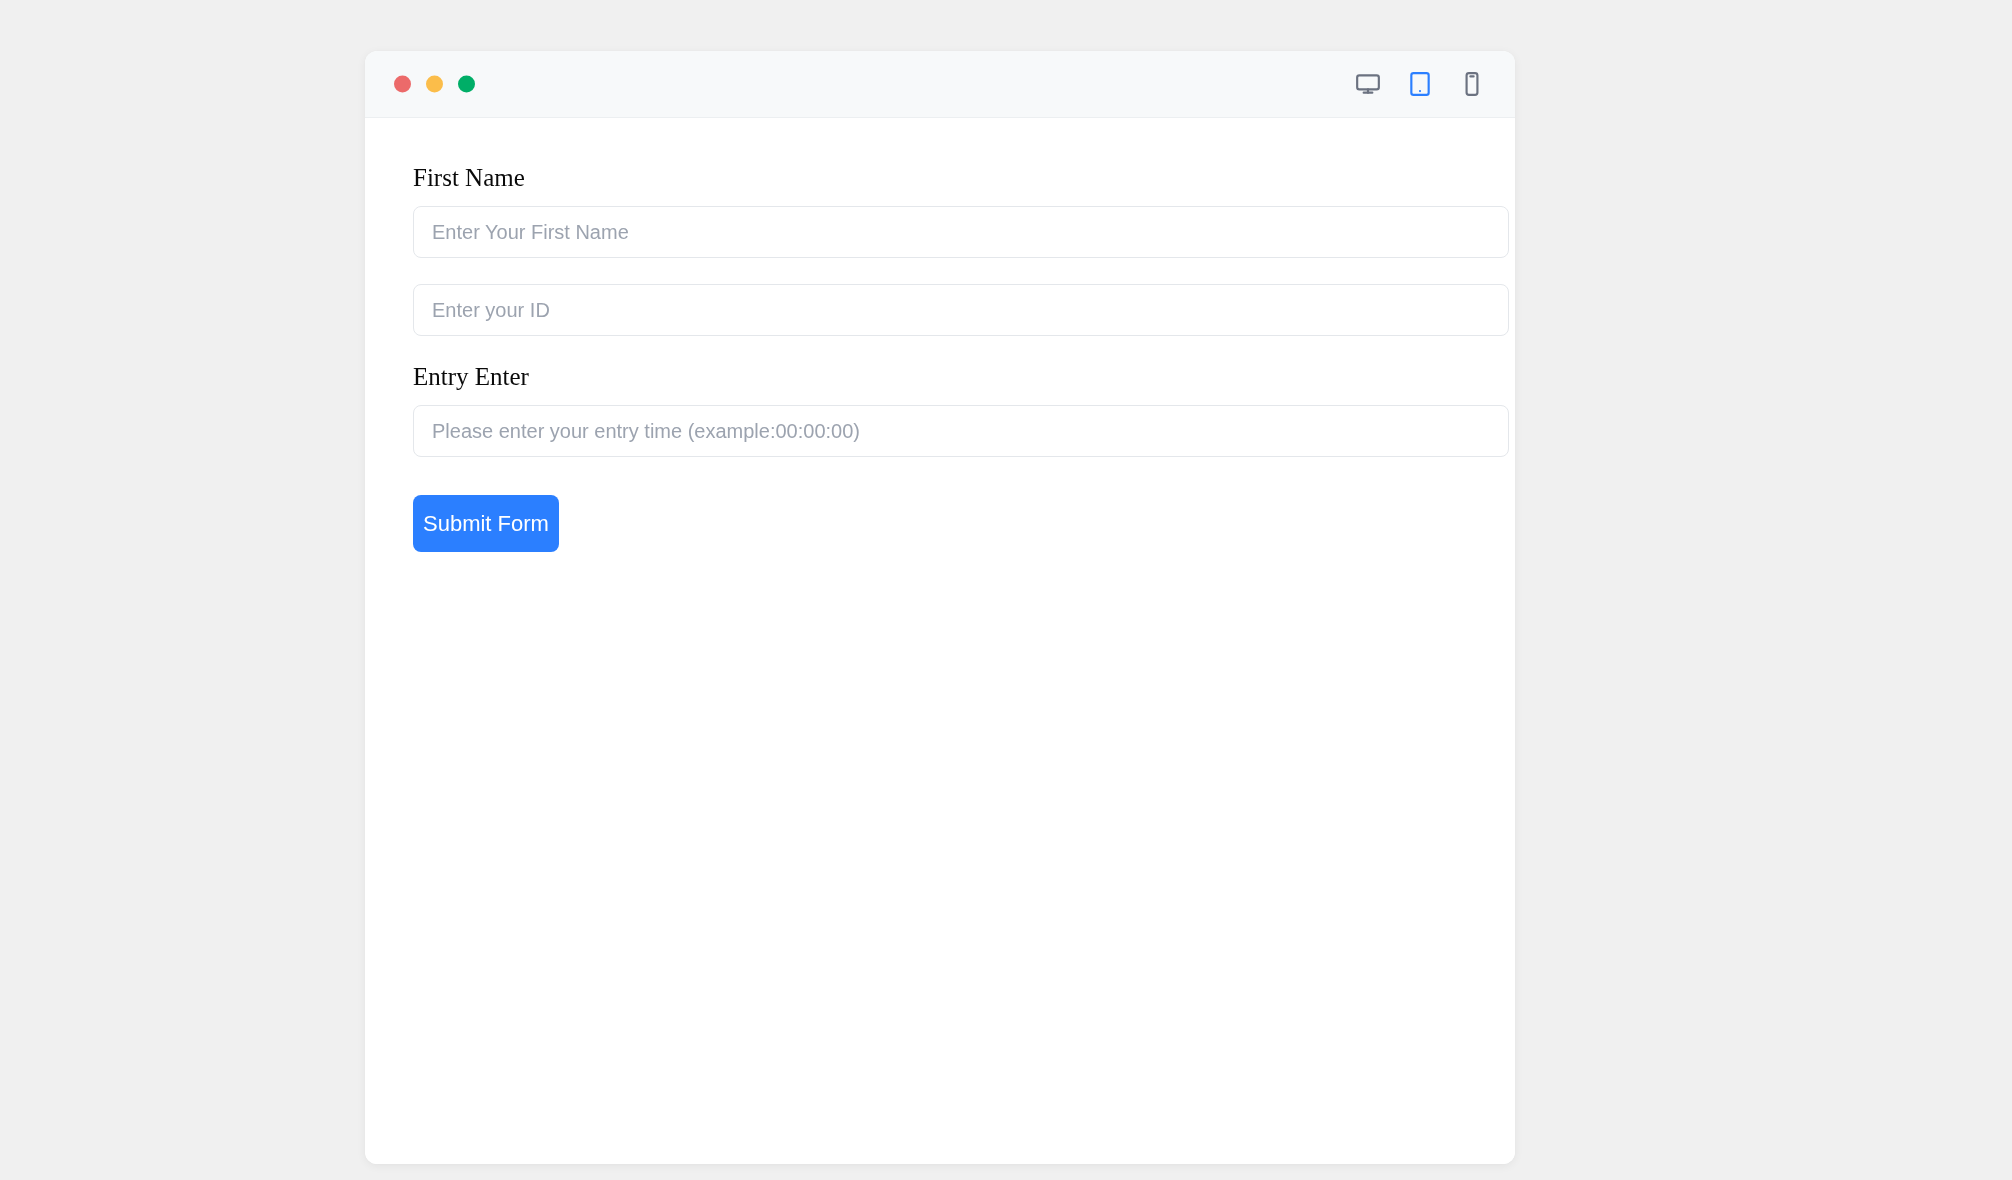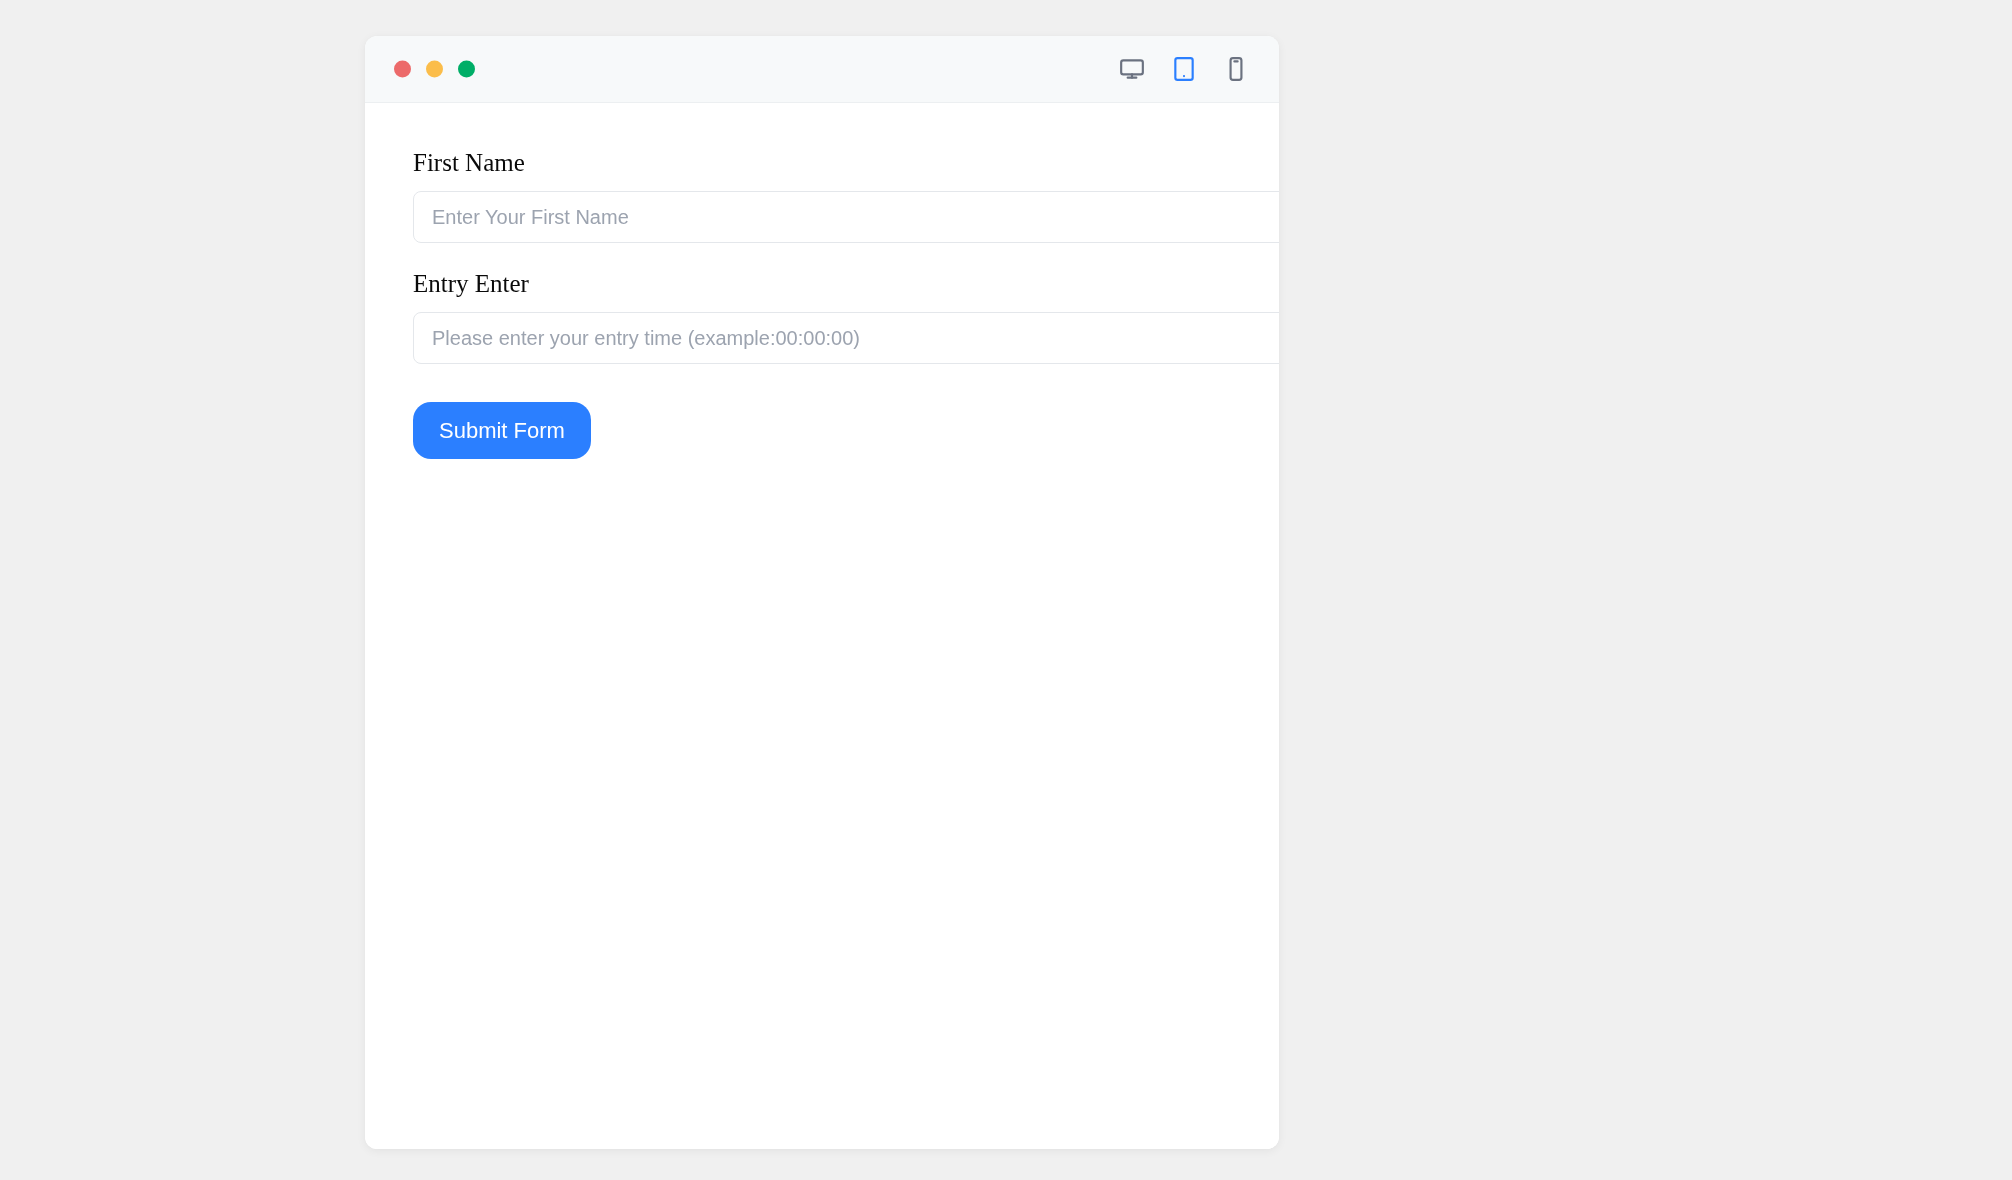--- a/index.html
+++ b/index.html
@@ -16,22 +16,22 @@
     position: relative;
     width: 2012px;
     height: 1180px;
     background: #f0f0f0;
   }
 
   
   .window {
     position: absolute;
     left: 365px;
-    top: 36px;
-    width: 914px;
+    top: 51px;
+    width: 1150px;
     height: 1113px;
     background: #ffffff;
     border-radius: 12px;
     box-shadow: 0 2px 10px rgba(0,0,0,0.06), 0 0 1px rgba(0,0,0,0.07);
     overflow: hidden;
   }
 
   
   .titlebar {
     position: relative;
@@ -128,29 +128,29 @@
   .text-input::placeholder {
     color: #9ca3af;
     font-family: "Liberation Sans", sans-serif;
     font-size: 20px;
   }
 
   .submit-row { margin-top: 38px; }
 
   .submit-button {
     display: inline-block;
-    padding: 0 26px;
+    padding: 0 10px;
     height: 57px;
     line-height: 57px;
     background: #2b7fff;
     color: #ffffff;
     font-family: "Liberation Sans", sans-serif;
     font-size: 22px;
     border: none;
-    border-radius: 18px;
+    border-radius: 8px;
     cursor: pointer;
   }
 </style>
 </head>
 <body>
 
 <div class="page">
 
   <div class="window">
 
@@ -200,20 +200,21 @@
       <form>
 
         <div class="field-group">
           <label class="field-label">
             <span>First Name</span><span class="required-mark"></span>
           </label>
           <input class="text-input" type="text" placeholder="Enter Your First Name" style="">
         </div>
 
         <div class="field-group">
+          <input class="text-input" type="text" placeholder="Enter your ID" style="">
         </div>
 
         <div class="field-group">
           <label class="field-label">
             <span>Entry Enter</span><span class="required-mark"></span>
           </label>
           <input class="text-input" type="text" placeholder="Please enter your entry time (example:00:00:00)" style="">
         </div>
 
         <div class="submit-row">

